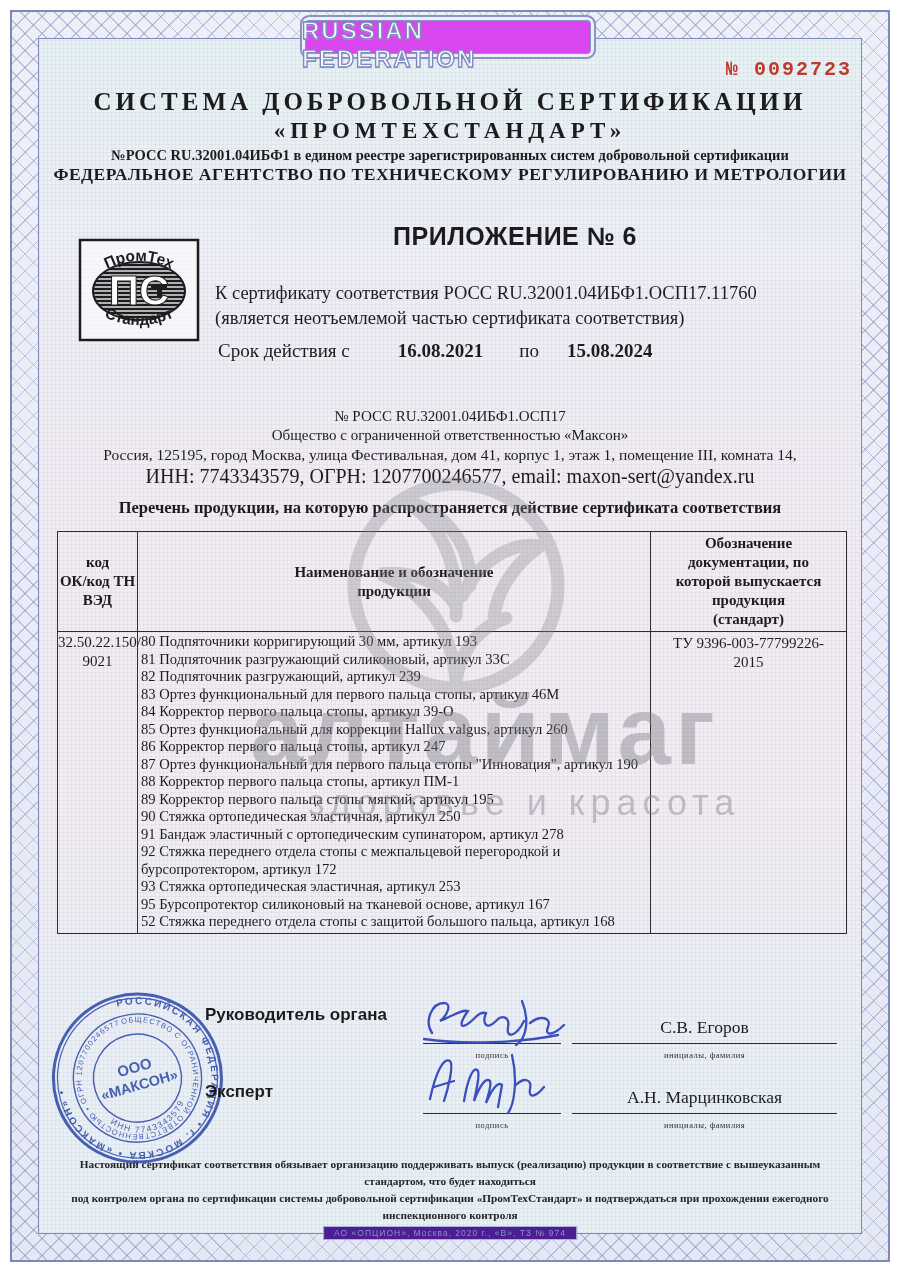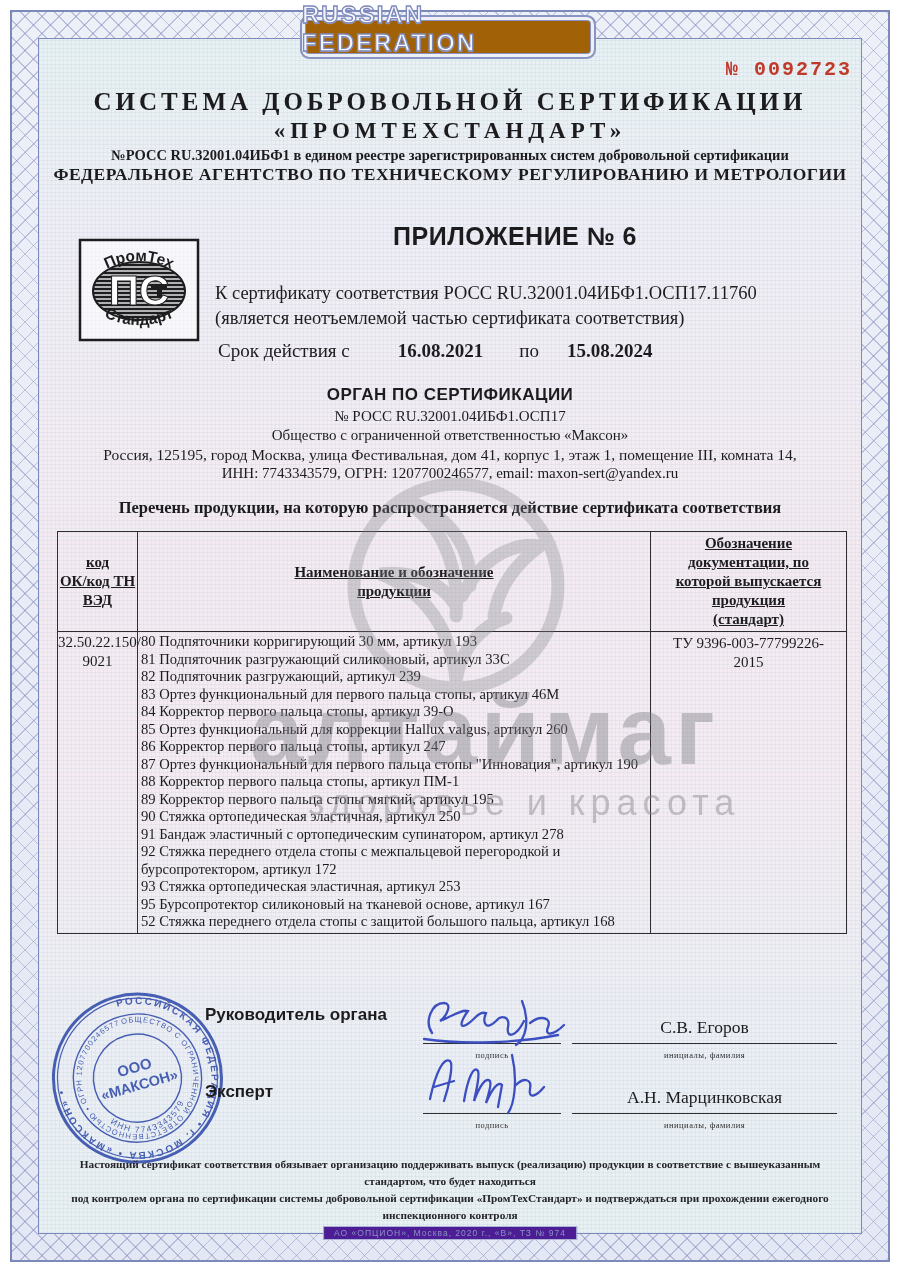--- a/index.html
+++ b/index.html
@@ -11,23 +11,23 @@
       repeating-linear-gradient(45deg, rgba(125,136,187,.45) 0 1px, transparent 1px 12px),
       repeating-linear-gradient(135deg, rgba(125,136,187,.45) 0 1px, transparent 1px 12px),
       linear-gradient(#eef0f8,#e4e8f4);}
   .frame-inner{position:absolute;inset:38px;border:1.5px solid #7d88bb;
     background:
       repeating-linear-gradient(0deg, rgba(150,185,200,.14) 0 1px, transparent 1px 4px),
       repeating-linear-gradient(90deg, rgba(190,160,200,.12) 0 1px, transparent 1px 4px),
       linear-gradient(180deg,#e7f1f3 0%,#efeef6 16%,#f4ebf2 42%,#f4ecf2 62%,#ebeff5 86%,#e8f0f3 100%);}
   
   .banner{position:absolute;left:300px;top:15px;width:292px;height:40px;z-index:6;
-    background:#a16207;border:2px solid #8a94c4;border-radius:9px;
+    background:#d946ef;border:2px solid #8a94c4;border-radius:9px;
     box-shadow:inset 0 0 0 3px #eef0f9, inset 0 0 0 4px #8a94c4;
-    display:flex;align-items:flex-end;justify-content:center;}
+    display:flex;align-items:flex-start;justify-content:center;}
   .banner span{font-family:"Liberation Sans",sans-serif;font-weight:bold;font-size:24px;
     letter-spacing:2px;color:#f4f6fc;-webkit-text-stroke:1.3px #7d88bb;
     text-shadow:0 1px 1px #aab3d6;}
   .cert-num{position:absolute;right:48px;top:58px;z-index:3;
     font-family:"Liberation Mono",monospace;font-weight:bold;font-size:20px;
     letter-spacing:2px;color:#c03a2b;padding-left:37px;}
   
   .t-center{position:absolute;left:0;width:100%;text-align:center;z-index:3;}
   .title1{top:88px;font-weight:bold;font-size:25px;letter-spacing:4px;}
   .title2{top:118px;font-weight:bold;font-size:23px;letter-spacing:5px;}
@@ -43,31 +43,31 @@
   .validity{position:absolute;left:218px;top:340px;font-size:19px;z-index:3;}
   .validity .lbl{margin-right:48px;}
   .validity .d1{font-weight:bold;margin-right:36px;}
   .validity .po{margin-right:28px;}
   .validity .d2{font-weight:bold;}
   
   .org-title{top:385px;font-family:"Liberation Sans",sans-serif;font-weight:bold;font-size:17px;letter-spacing:.5px;}
   .org-num{top:408px;font-size:15px;}
   .org-name{top:427px;font-size:15px;}
   .org-addr{top:446px;font-size:15.5px;}
-  .org-req{top:465px;font-size:15px;}
+  .org-req{top:465px;font-size:20px;}
   .products-heading{top:498px;font-weight:bold;font-size:16.5px;z-index:3;}
   
   .ptable{position:absolute;left:57px;top:531px;width:788px;z-index:3;
     display:grid;grid-template-columns:80px 513px 1fr;
     border:1.5px solid #2e2e30;}
   .ptable .cell{border-right:1.5px solid #2e2e30;border-bottom:1.5px solid #2e2e30;}
   .ptable .cell:nth-child(3n){border-right:none;}
   .ptable .cell.last-row{border-bottom:none;}
   .th{height:99px;display:flex;align-items:center;justify-content:center;text-align:center;
-    font-weight:bold;font-size:15px;line-height:19px;white-space:pre-line;text-decoration:underline;}
+    font-weight:bold;font-size:15px;line-height:19px;white-space:pre-line;}
   .code-cell{font-size:15px;text-align:center;white-space:pre-line;line-height:19px;padding-top:1px;}
   .items-cell{padding:1px 6px 2px 3px;}
   .items-cell div{font-size:14.6px;line-height:17.5px;}
   .std-cell{font-size:15px;text-align:center;white-space:pre-line;line-height:19px;padding-top:2px;}
   
   .wm{position:absolute;z-index:4;pointer-events:none;}
   .wm-word{left:250px;top:676px;font-family:"Liberation Sans",sans-serif;font-weight:bold;
     font-size:96px;letter-spacing:4px;color:rgba(125,125,134,.42);}
   .wm-sub{left:308px;top:782px;font-family:"Liberation Sans",sans-serif;
     font-size:36px;letter-spacing:6px;color:rgba(130,130,140,.45);}
@@ -142,21 +142,20 @@
     </svg>
   </div>
 
   <div class="app-line1">К сертификату соответствия РОСС RU.32001.04ИБФ1.ОСП17.11760</div>
   <div class="app-line2">(является неотъемлемой частью сертификата соответствия)</div>
 
   <div class="validity">
     <span class="lbl">Срок действия с</span><span class="d1">16.08.2021</span><span class="po">по</span><span class="d2">15.08.2024</span>
   </div>
 
-  <div class="t-center org-title">ОРГАН ПО СЕРТИФИКАЦИИ</div>
   <div class="t-center org-num">№ РОСС RU.32001.04ИБФ1.ОСП17</div>
   <div class="t-center org-name">Общество с ограниченной ответственностью «Максон»</div>
   <div class="t-center org-addr">Россия, 125195, город Москва, улица Фестивальная, дом 41, корпус 1, этаж 1, помещение III, комната 14,</div>
   <div class="t-center org-req">ИНН: 7743343579, ОГРН: 1207700246577, email: maxon-sert@yandex.ru</div>
 
   <div class="t-center products-heading">Перечень продукции, на которую распространяется действие сертификата соответствия</div>
 
   <div class="ptable">
     <div class="cell th">код
 ОК/код ТН

